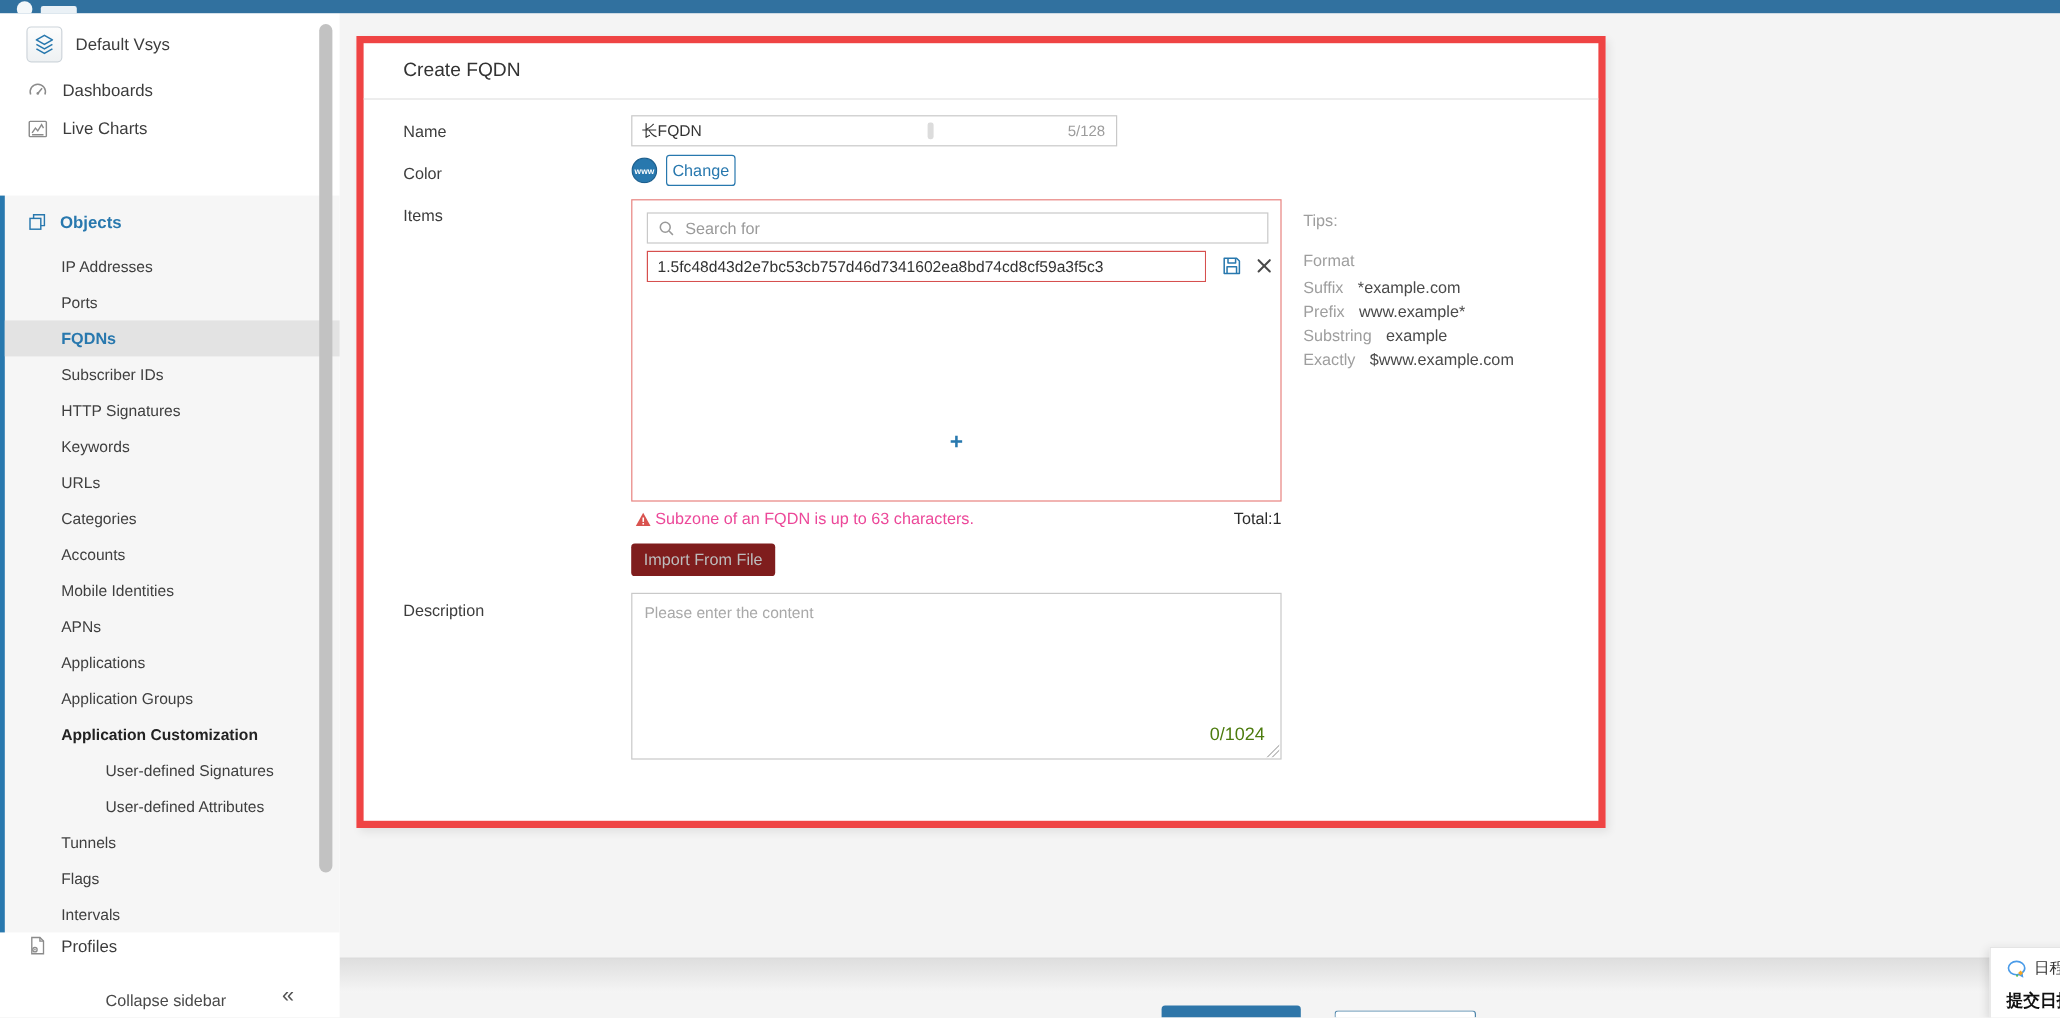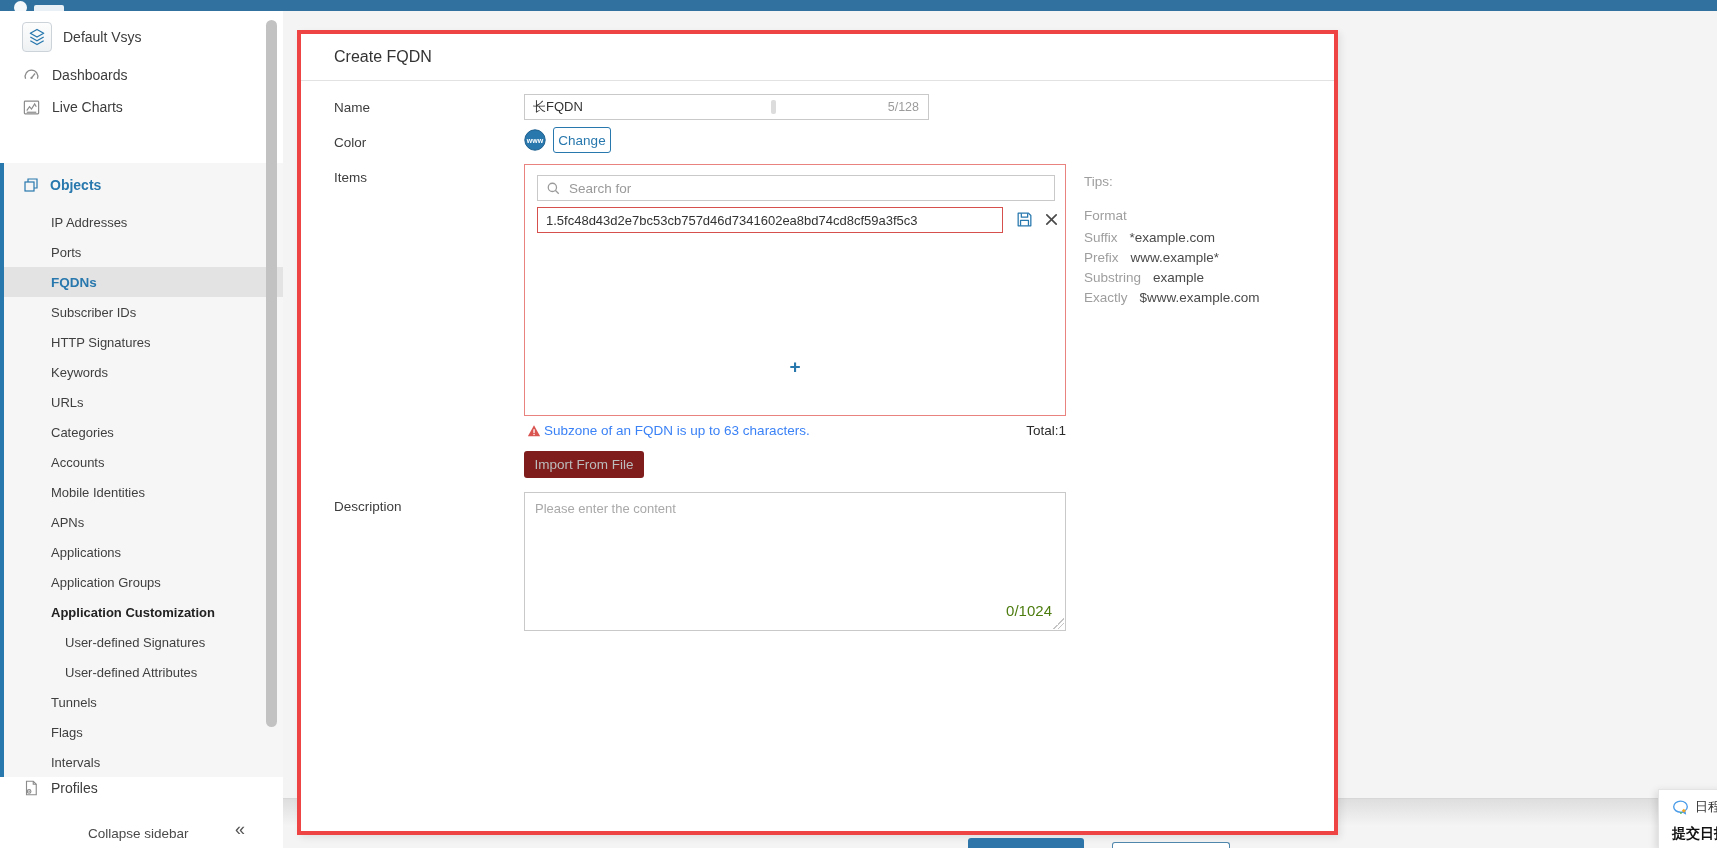--- a/index.html
+++ b/index.html
@@ -27,31 +27,31 @@
   #sb-live{top:81px;height:30px}
   #sb-pol{top:113px;height:30px}
 
   #objects-section{position:absolute;left:0;top:152px;width:283px;height:614px;background:#f6f6f6;
     border-left:4px solid #2878ae;box-sizing:border-box}
   #sb-objects{height:44px;display:flex;align-items:center;gap:10px;padding-left:18px;
     font-weight:bold;color:#2878ae;font-size:14px;cursor:pointer}
   .sub-item{height:30px;display:flex;align-items:center;padding-left:47px;font-size:13px;color:#3f3f3f;cursor:pointer}
   .sub-item.selected{background:#e3e3e3;font-weight:bold;color:#2878ae;font-size:13.5px}
   .sub-item.bold-dark{font-weight:bold;color:#222}
-  .sub-item.deep{padding-left:61px}
+  .sub-item.deep{padding-left:84px}
 
   #sb-profiles{top:761px;height:32px}
   #sb-collapse{top:807px;height:30px;padding-left:88px;gap:0;font-size:13.5px;color:#4a4a4a}
   #collapse-icon{position:absolute;right:38px;top:1px;font-size:18px;color:#555}
 
   #sb-thumb{position:absolute;left:266px;top:9px;width:11px;height:707px;border-radius:6px;background:#c2c2c2;cursor:pointer}
 
   
-  #dialog{position:absolute;left:297px;top:30px;width:1041px;height:805px;background:#fff;
-    border:4px solid #ef4444;box-sizing:border-box;box-shadow:3px 3px 7px rgba(0,0,0,.08);z-index:10}
+  #dialog{position:absolute;left:297px;top:30px;width:1041px;height:660px;background:#fff;
+    border:6px solid #ef4444;box-sizing:border-box;box-shadow:3px 3px 7px rgba(0,0,0,.08);z-index:10}
   #dlg-title{position:absolute;left:33px;top:0;height:46px;line-height:46px;font-size:16px;color:#333}
   #dlg-sep{position:absolute;left:0;top:46px;width:100%;height:1px;background:#e2e2e2}
   .flabel{position:absolute;left:33px;font-size:13.5px;color:#3d3d3d}
   #lbl-name{top:66px} #lbl-color{top:101px} #lbl-items{top:136px} #lbl-desc{top:465px}
 
   #name-wrap{position:absolute;left:223px;top:60px;width:405px;height:26px}
   #name-input{width:100%;height:100%;box-sizing:border-box;border:1px solid #c9c9c9;padding:0 70px 0 8px;
     font-size:13px;color:#333;font-family:inherit;outline:none}
   #name-caret{position:absolute;left:247px;top:6px;width:5px;height:14px;background:#dcdcdc;border-radius:2px}
   #name-count{position:absolute;right:10px;top:6px;font-size:12.5px;color:#9c9c9c}
@@ -69,21 +69,21 @@
   #search-input::placeholder{color:#9a9a9a}
   #item-wrap{position:absolute;left:12px;top:42px;width:466px;height:26px;box-sizing:border-box;border:1px solid #d6504e}
   #item-input{width:100%;height:100%;box-sizing:border-box;border:none;outline:none;padding:0 8px;
     font-size:13px;color:#333;font-family:inherit}
   #save-icon{position:absolute;left:490px;top:45px;cursor:pointer}
   #close-icon{position:absolute;left:519px;top:47px;cursor:pointer}
   #add-btn{position:absolute;left:0;top:192px;width:100%;text-align:center;color:#2878ae;font-size:19px;
     font-weight:bold;cursor:pointer;line-height:20px}
 
   #error-row{position:absolute;left:226px;top:389px;display:flex;align-items:center;gap:3px;
-    font-size:13.5px;color:#3b82f6}
+    font-size:13.5px;color:#ec4899}
   #total-text{position:absolute;left:640px;top:389px;width:125px;text-align:right;font-size:13.5px;color:#2b2b2b}
 
   #import-btn{position:absolute;left:223px;top:417px;width:120px;height:27px;background:#7f1d1d;color:#bcbcbc;
     font-size:13.5px;border-radius:3px;display:flex;align-items:center;justify-content:center;cursor:not-allowed}
 
   #desc-wrap{position:absolute;left:223px;top:458px;width:542px;height:139px}
   #desc-area{width:100%;height:100%;box-sizing:border-box;border:1px solid #c9c9c9;resize:none;outline:none;
     padding:8px 10px;font-size:13px;font-family:inherit;color:#333}
   #desc-area::placeholder{color:#a9a9a9}
   #desc-count{position:absolute;right:14px;bottom:12px;font-size:15px;color:#4d7c0f}

